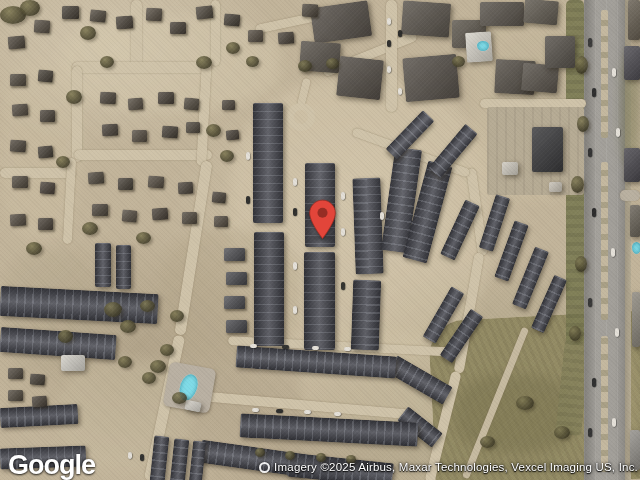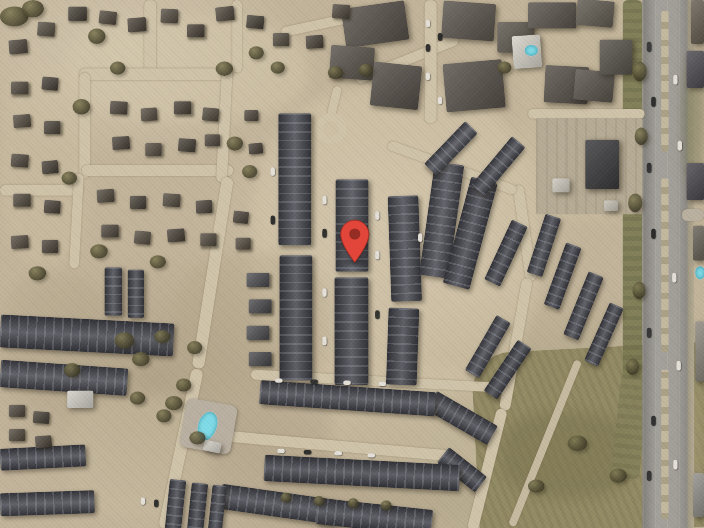--- a/index.html
+++ b/index.html
@@ -294,14 +294,19 @@
       <div class="f car" style="left: 140px; top: 454px; width: 4px; height: 7px; background-color: rgb(48, 48, 46);"></div>
     </div>
   <div class="grain"></div>
 
   <div class="pin-shadow" style="left:313px;top:234px;"></div>
   <svg class="pin" viewBox="0 0 32 42" xmlns="http://www.w3.org/2000/svg" style="left: 306.5px; top: 199px; width: 31px; height: 41px;">
     <path d="M16 1 C8.7 1 2.8 6.9 2.8 14.2 C2.8 24 16 40.6 16 40.6 S29.2 24 29.2 14.2 C29.2 6.9 23.3 1 16 1 Z" fill="var(--pin-red,#e2453a)" stroke="#a32c20" stroke-width="0.8"></path>
     <circle cx="16" cy="14" r="5.2" fill="var(--pin-dark,#962d24)"></circle>
   </svg>
 
-
+  <div class="google-logo">Google</div>
+
+  <div class="attrib">
+    <span class="attrib-icon"></span>
+    <span>Imagery ©2025 Airbus, Maxar Technologies, Vexcel Imaging US, Inc.</span>
+  </div>
 </div>
 
 </body></html>

